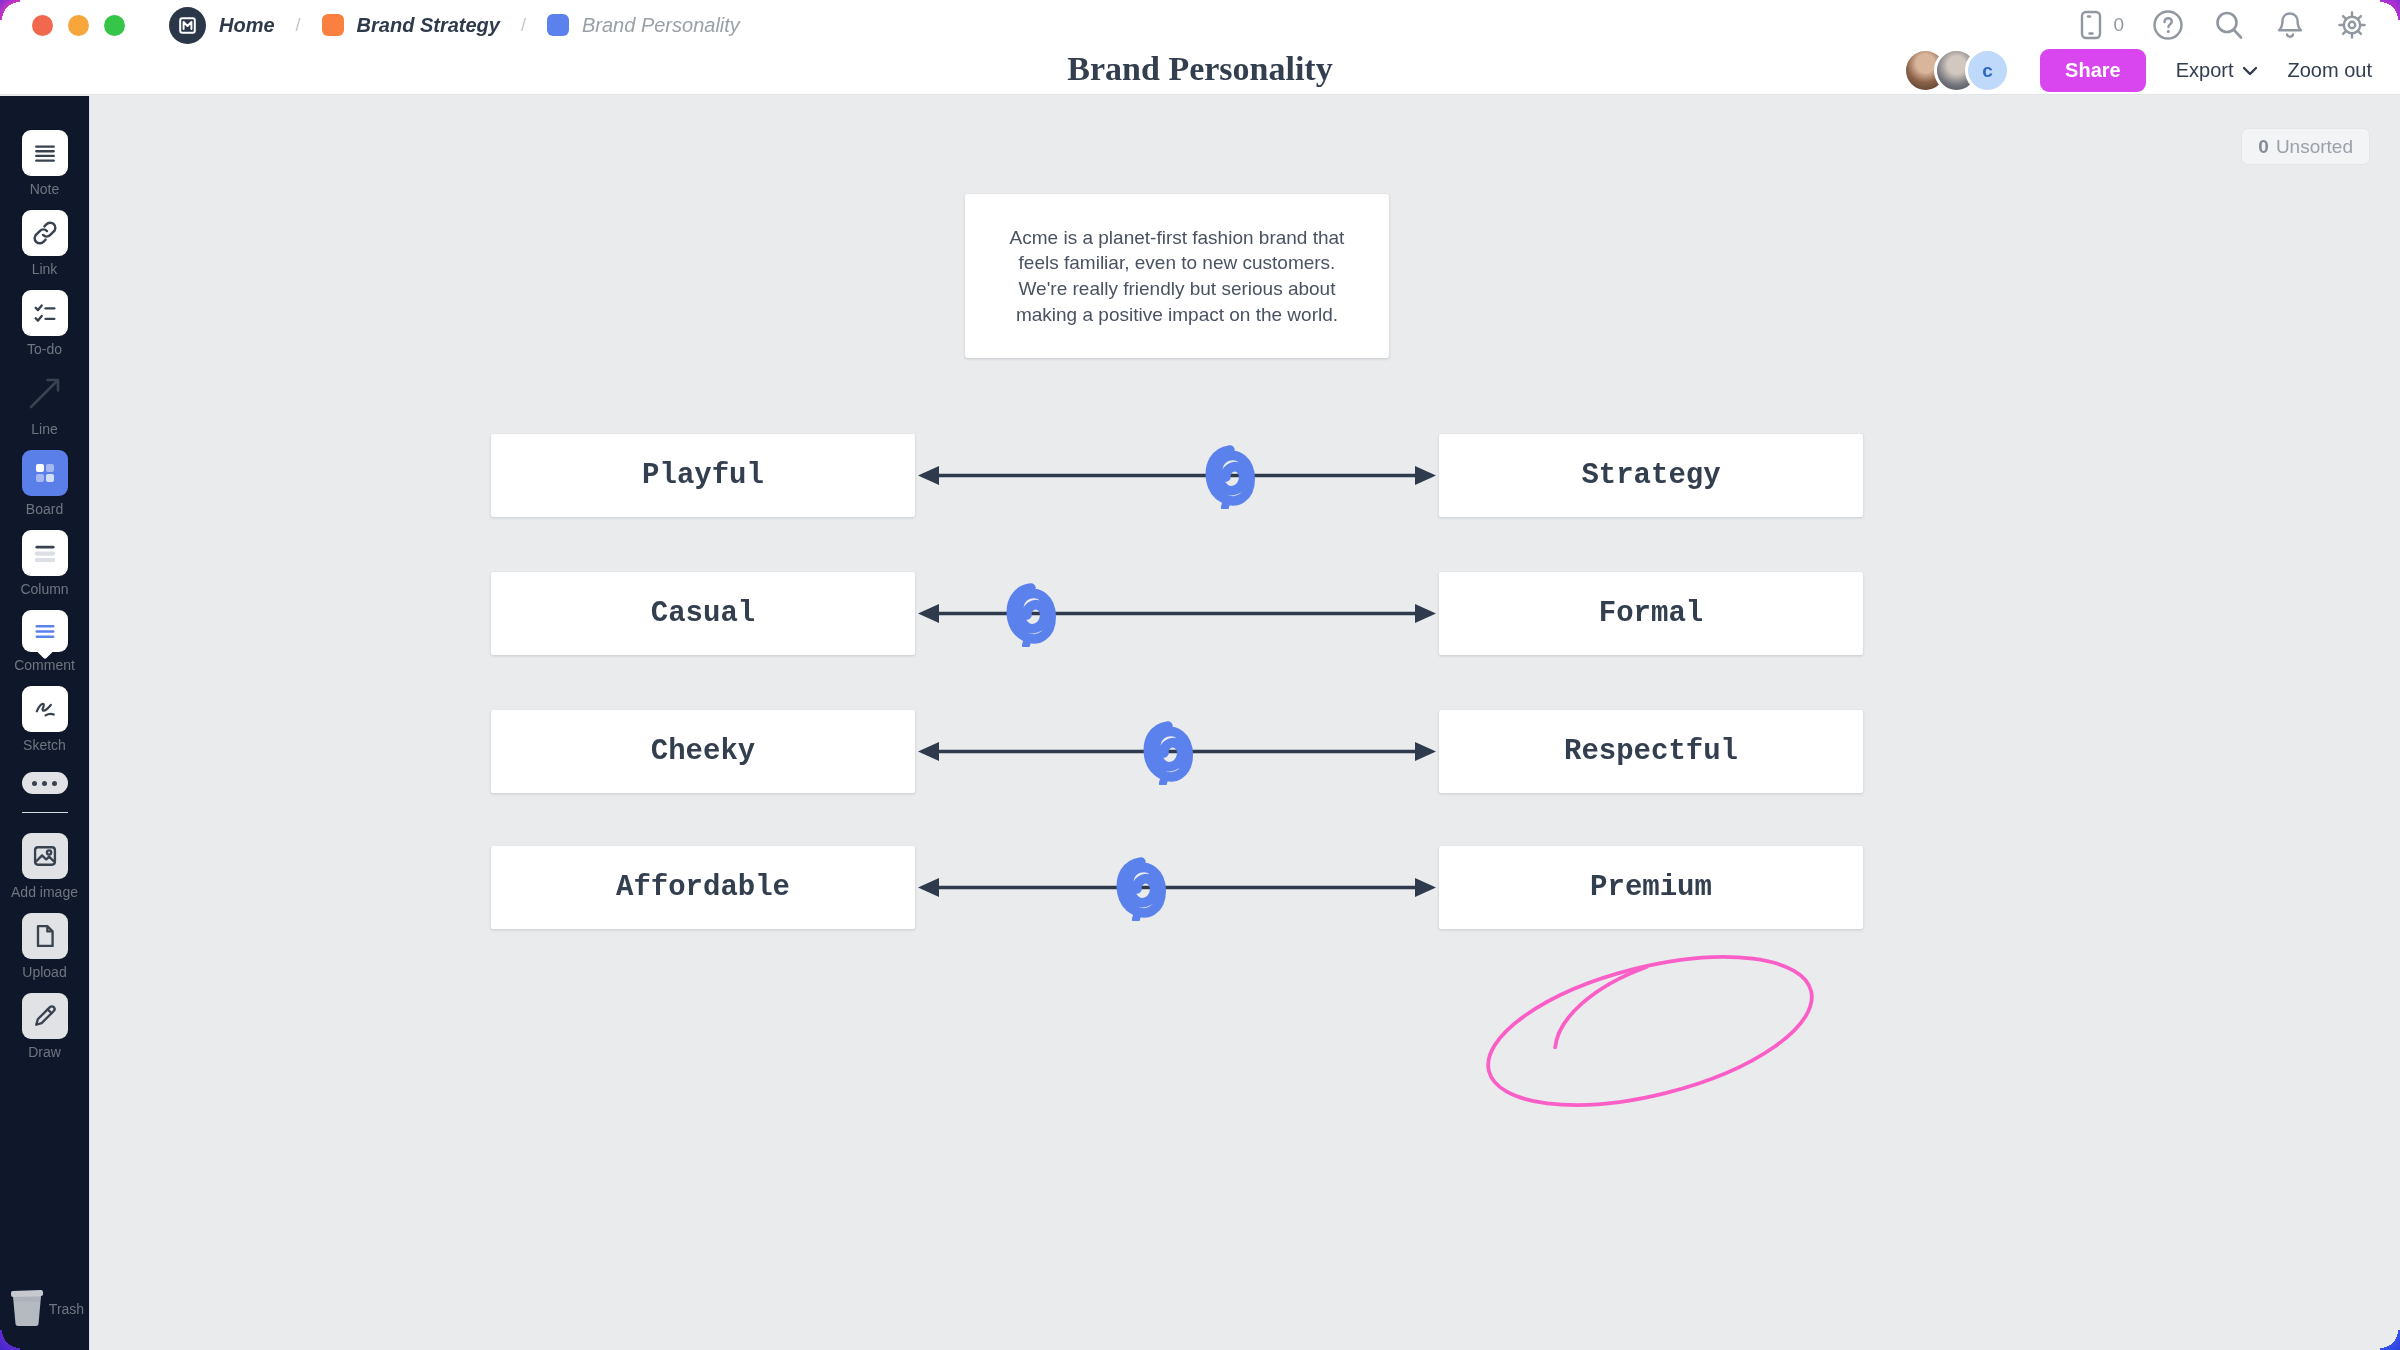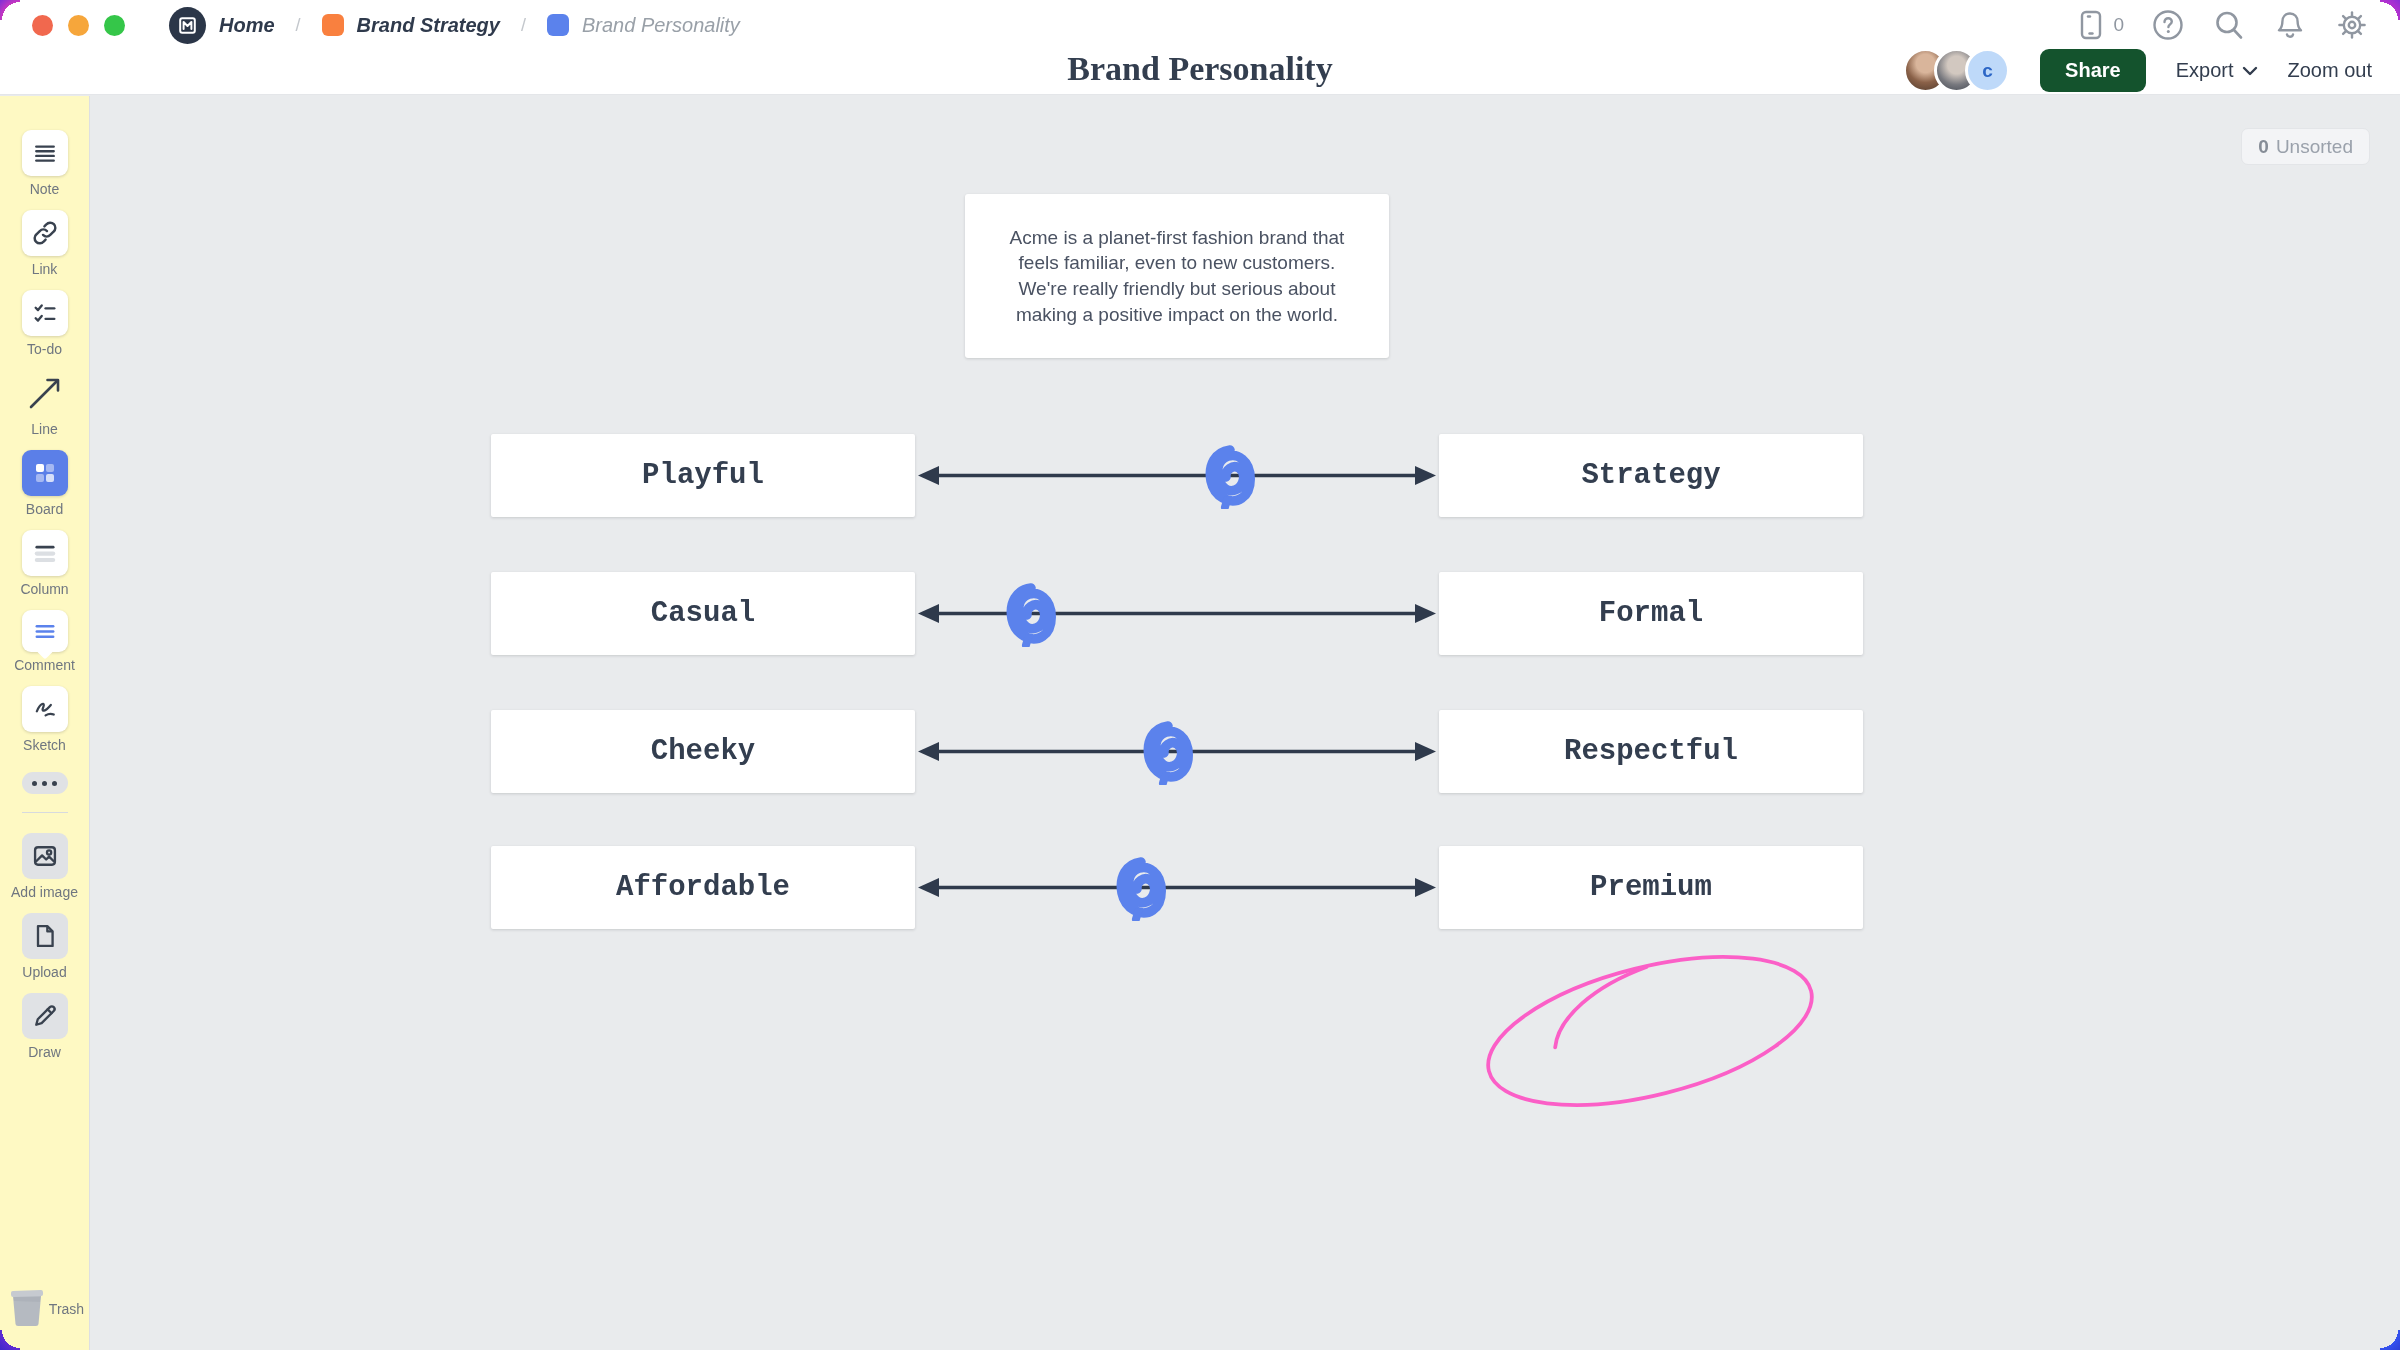--- a/index.html
+++ b/index.html
@@ -38,26 +38,26 @@
   .board-title { position:absolute; left:0; right:0; top:4px; text-align:center;
     font-family:"Liberation Serif","DejaVu Serif",serif; font-size:34px; font-weight:700; color:#333e4f; }
   .header-right { position:absolute; right:28px; top:0; height:49px; display:flex; align-items:center; gap:30px; }
   .avatars { display:flex; align-items:center; }
   .avatar { width:45px; height:45px; border-radius:50%; border:3px solid #fff; }
   .avatar + .avatar { margin-left:-14px; }
   .avatar.a1 { background:radial-gradient(circle at 50% 32%, #d9b59b 0 28%, #8a6148 58%, #4c382b 100%); }
   .avatar.a2 { background:radial-gradient(circle at 50% 36%, #d2c8c0 0 28%, #77787e 62%, #3f444e 100%); }
   .avatar.a3 { background:#bed9f9; display:flex; align-items:center; justify-content:center;
     color:#2c66c6; font-size:19px; font-weight:700; }
-  .share-btn { background:#14532d; color:#fff; font-size:20px; font-weight:700; border:none;
+  .share-btn { background:#d946ef; color:#fff; font-size:20px; font-weight:700; border:none;
     border-radius:9px; padding:10px 25px; cursor:pointer; }
   .menu-text { font-size:20px; color:#323d4e; display:flex; align-items:center; gap:8px; cursor:pointer;justify-content:flex-end; }
 
   
-  .sidebar { position:absolute; left:0; top:96px; width:90px; bottom:0; background:#fef9c3;
+  .sidebar { position:absolute; left:0; top:96px; width:90px; bottom:0; background:#0f172a;
     border-right:1px solid #dddfe2; display:flex; flex-direction:column; align-items:center;
     padding-top:34px; padding-bottom:22px; z-index:30; }
   .tool { display:flex; flex-direction:column; align-items:center; margin-bottom:13px; cursor:pointer; }
   .tile { width:46px; height:46px; border-radius:9px; display:flex; align-items:center; justify-content:center; }
   .tile.white { background:#ffffff; box-shadow:0 1px 3px rgba(25,30,40,.18); }
   .tile.blue { background:#5b7fe8; box-shadow:0 1px 3px rgba(25,30,40,.18); }
   .tile.gray { background:#e0e2e5; }
   .tile.none { background:transparent; }
   .tool-label { margin-top:5px; font-size:14px; color:#6f7680; }
   .bubble-tile { position:relative; width:46px; height:42px; background:#fff; border-radius:9px;

